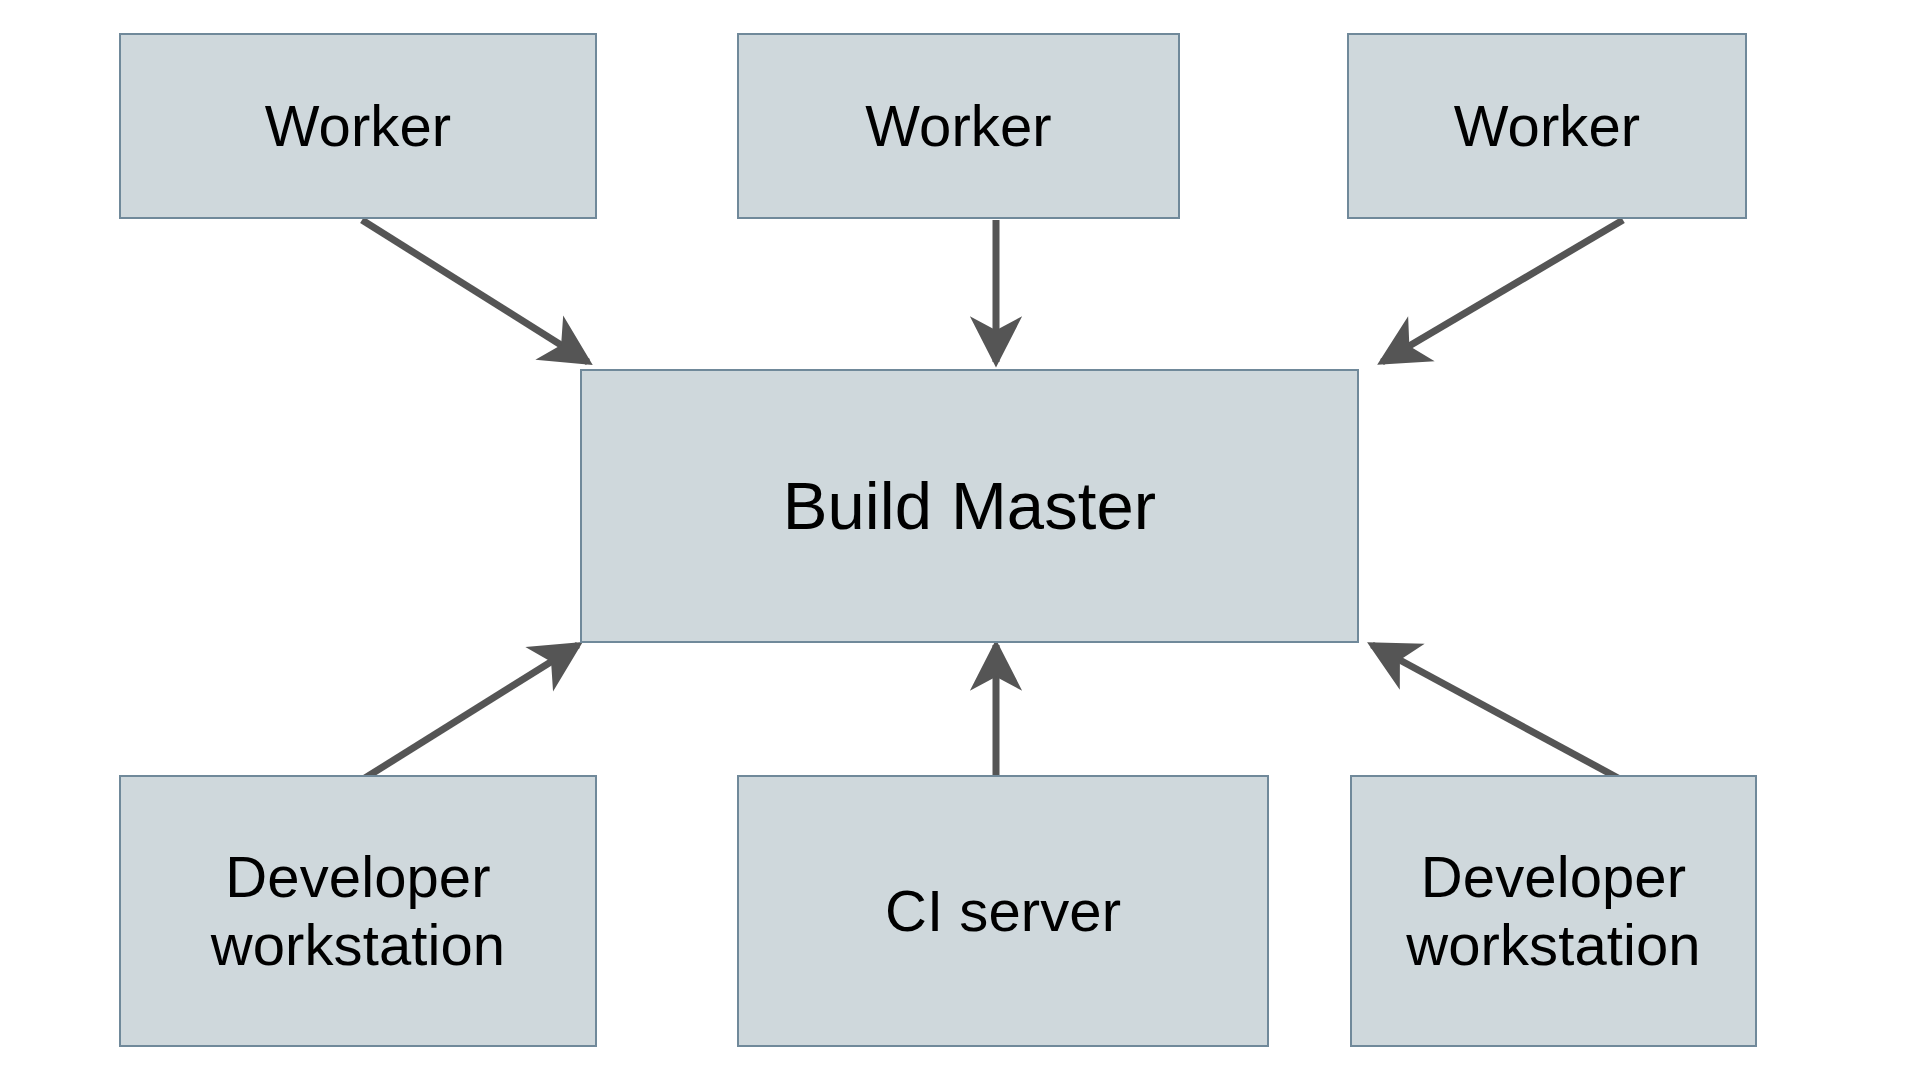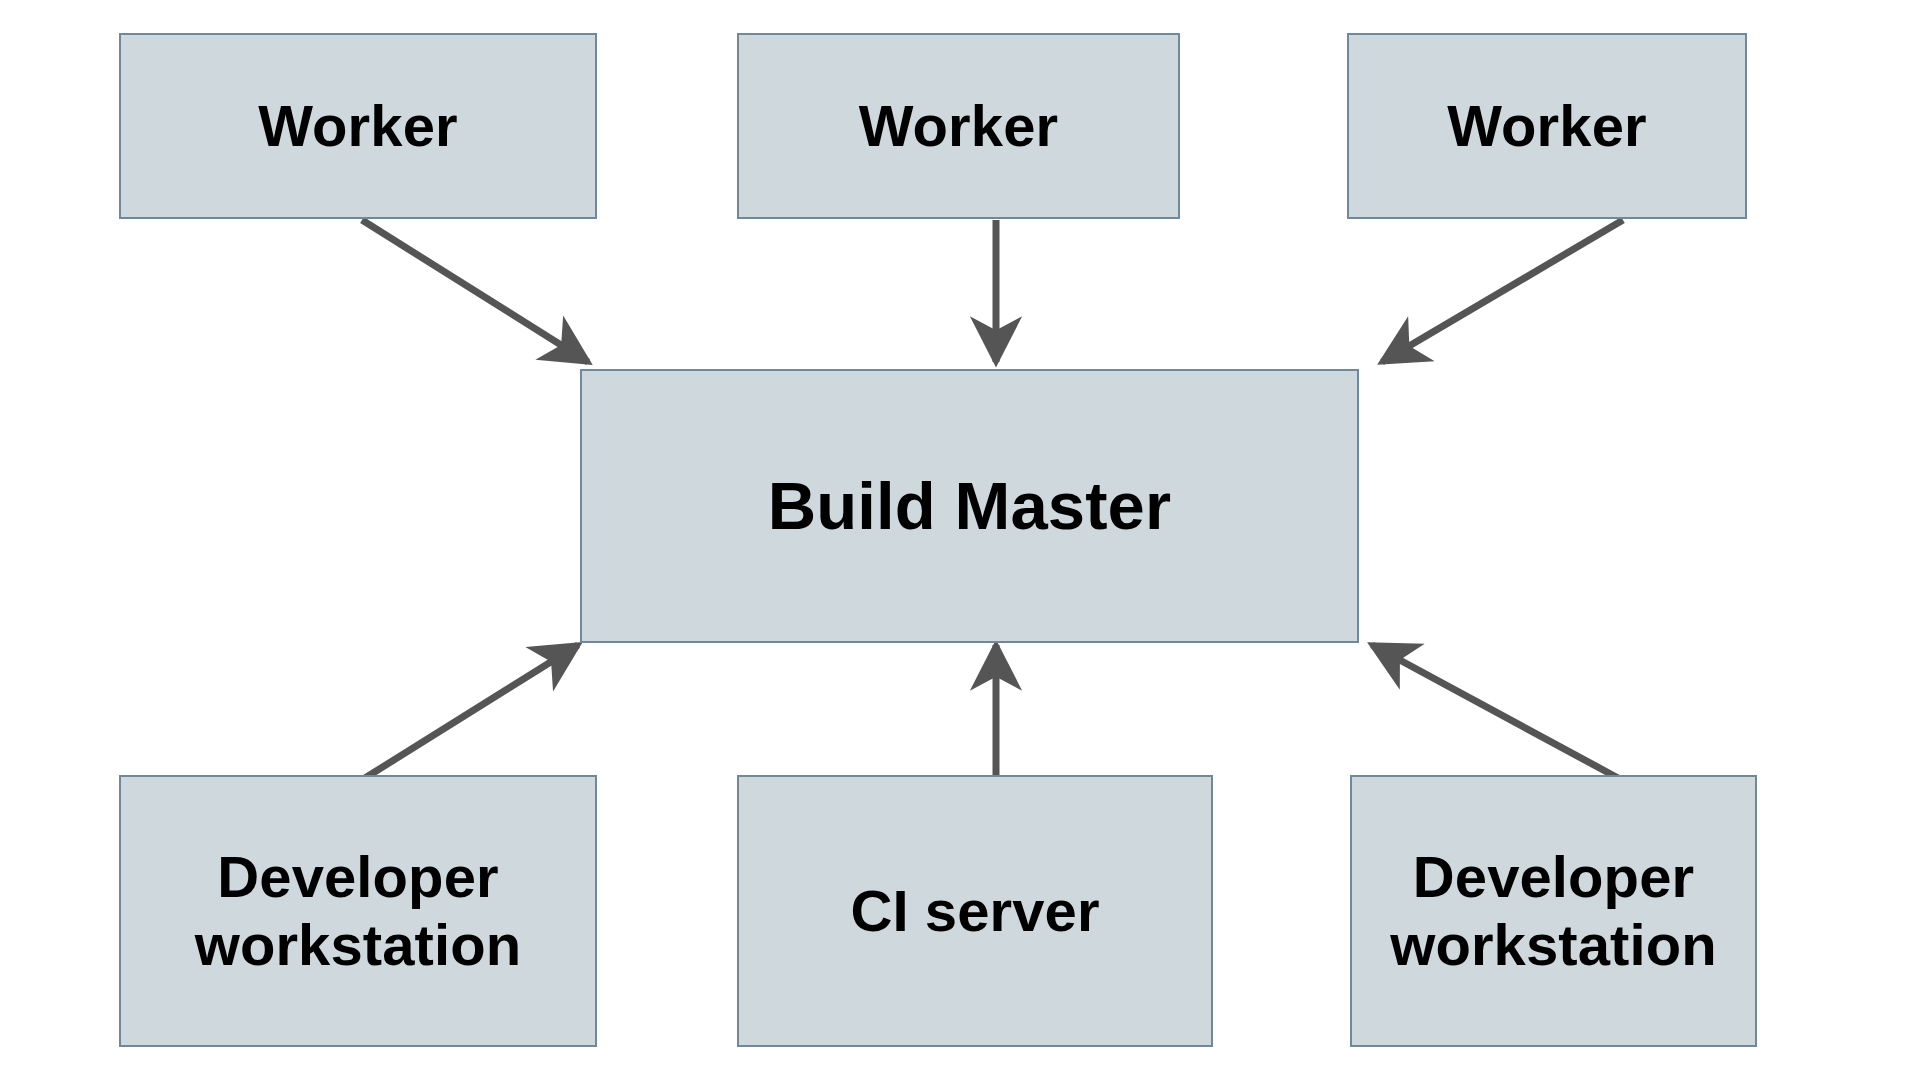--- a/index.html
+++ b/index.html
@@ -27,41 +27,41 @@
     position: absolute;
     box-sizing: border-box;
     background: #cfd8dc;
     border: 2px solid #70899a;
     display: flex;
     align-items: center;
     justify-content: center;
     text-align: center;
     color: #000000;
     line-height: 1.18;
-    font-weight: 700;
+    font-weight: 400;
     letter-spacing: 0.1px;
     white-space: pre-line;
   }
   .node-label {
     display: block;
     padding: 0 8px;
     white-space: pre-line;
   }
 
   
   #node-worker-1 { left: 119px;  top: 33px;  width: 478px; height: 186px; font-size: 58px; }
   #node-worker-2 { left: 737px;  top: 33px;  width: 443px; height: 186px; font-size: 58px; }
   #node-worker-3 { left: 1347px; top: 33px;  width: 400px; height: 186px; font-size: 58px; }
 
   
   #node-build-master { left: 580px; top: 369px; width: 779px; height: 274px; font-size: 67px; }
 
   
   #node-dev-workstation-1 { left: 119px;  top: 775px; width: 478px; height: 272px; font-size: 58px; }
-  #node-ci-server        { left: 737px;  top: 775px; width: 476px; height: 272px; font-size: 58px; }
+  #node-ci-server        { left: 737px;  top: 775px; width: 532px; height: 272px; font-size: 58px; }
   #node-dev-workstation-2 { left: 1350px; top: 775px; width: 407px; height: 272px; font-size: 58px; }
 </style>
 </head>
 <body>
 
 <div id="canvas">
 
   <svg id="edges" viewBox="0 0 1910 1090" width="1910" height="1090" xmlns="http://www.w3.org/2000/svg">
     <defs>
       <marker id="dart" viewBox="0 0 12 12" refX="10.4" refY="6" markerWidth="8" markerHeight="8" orient="auto-start-reverse" markerUnits="strokeWidth">

